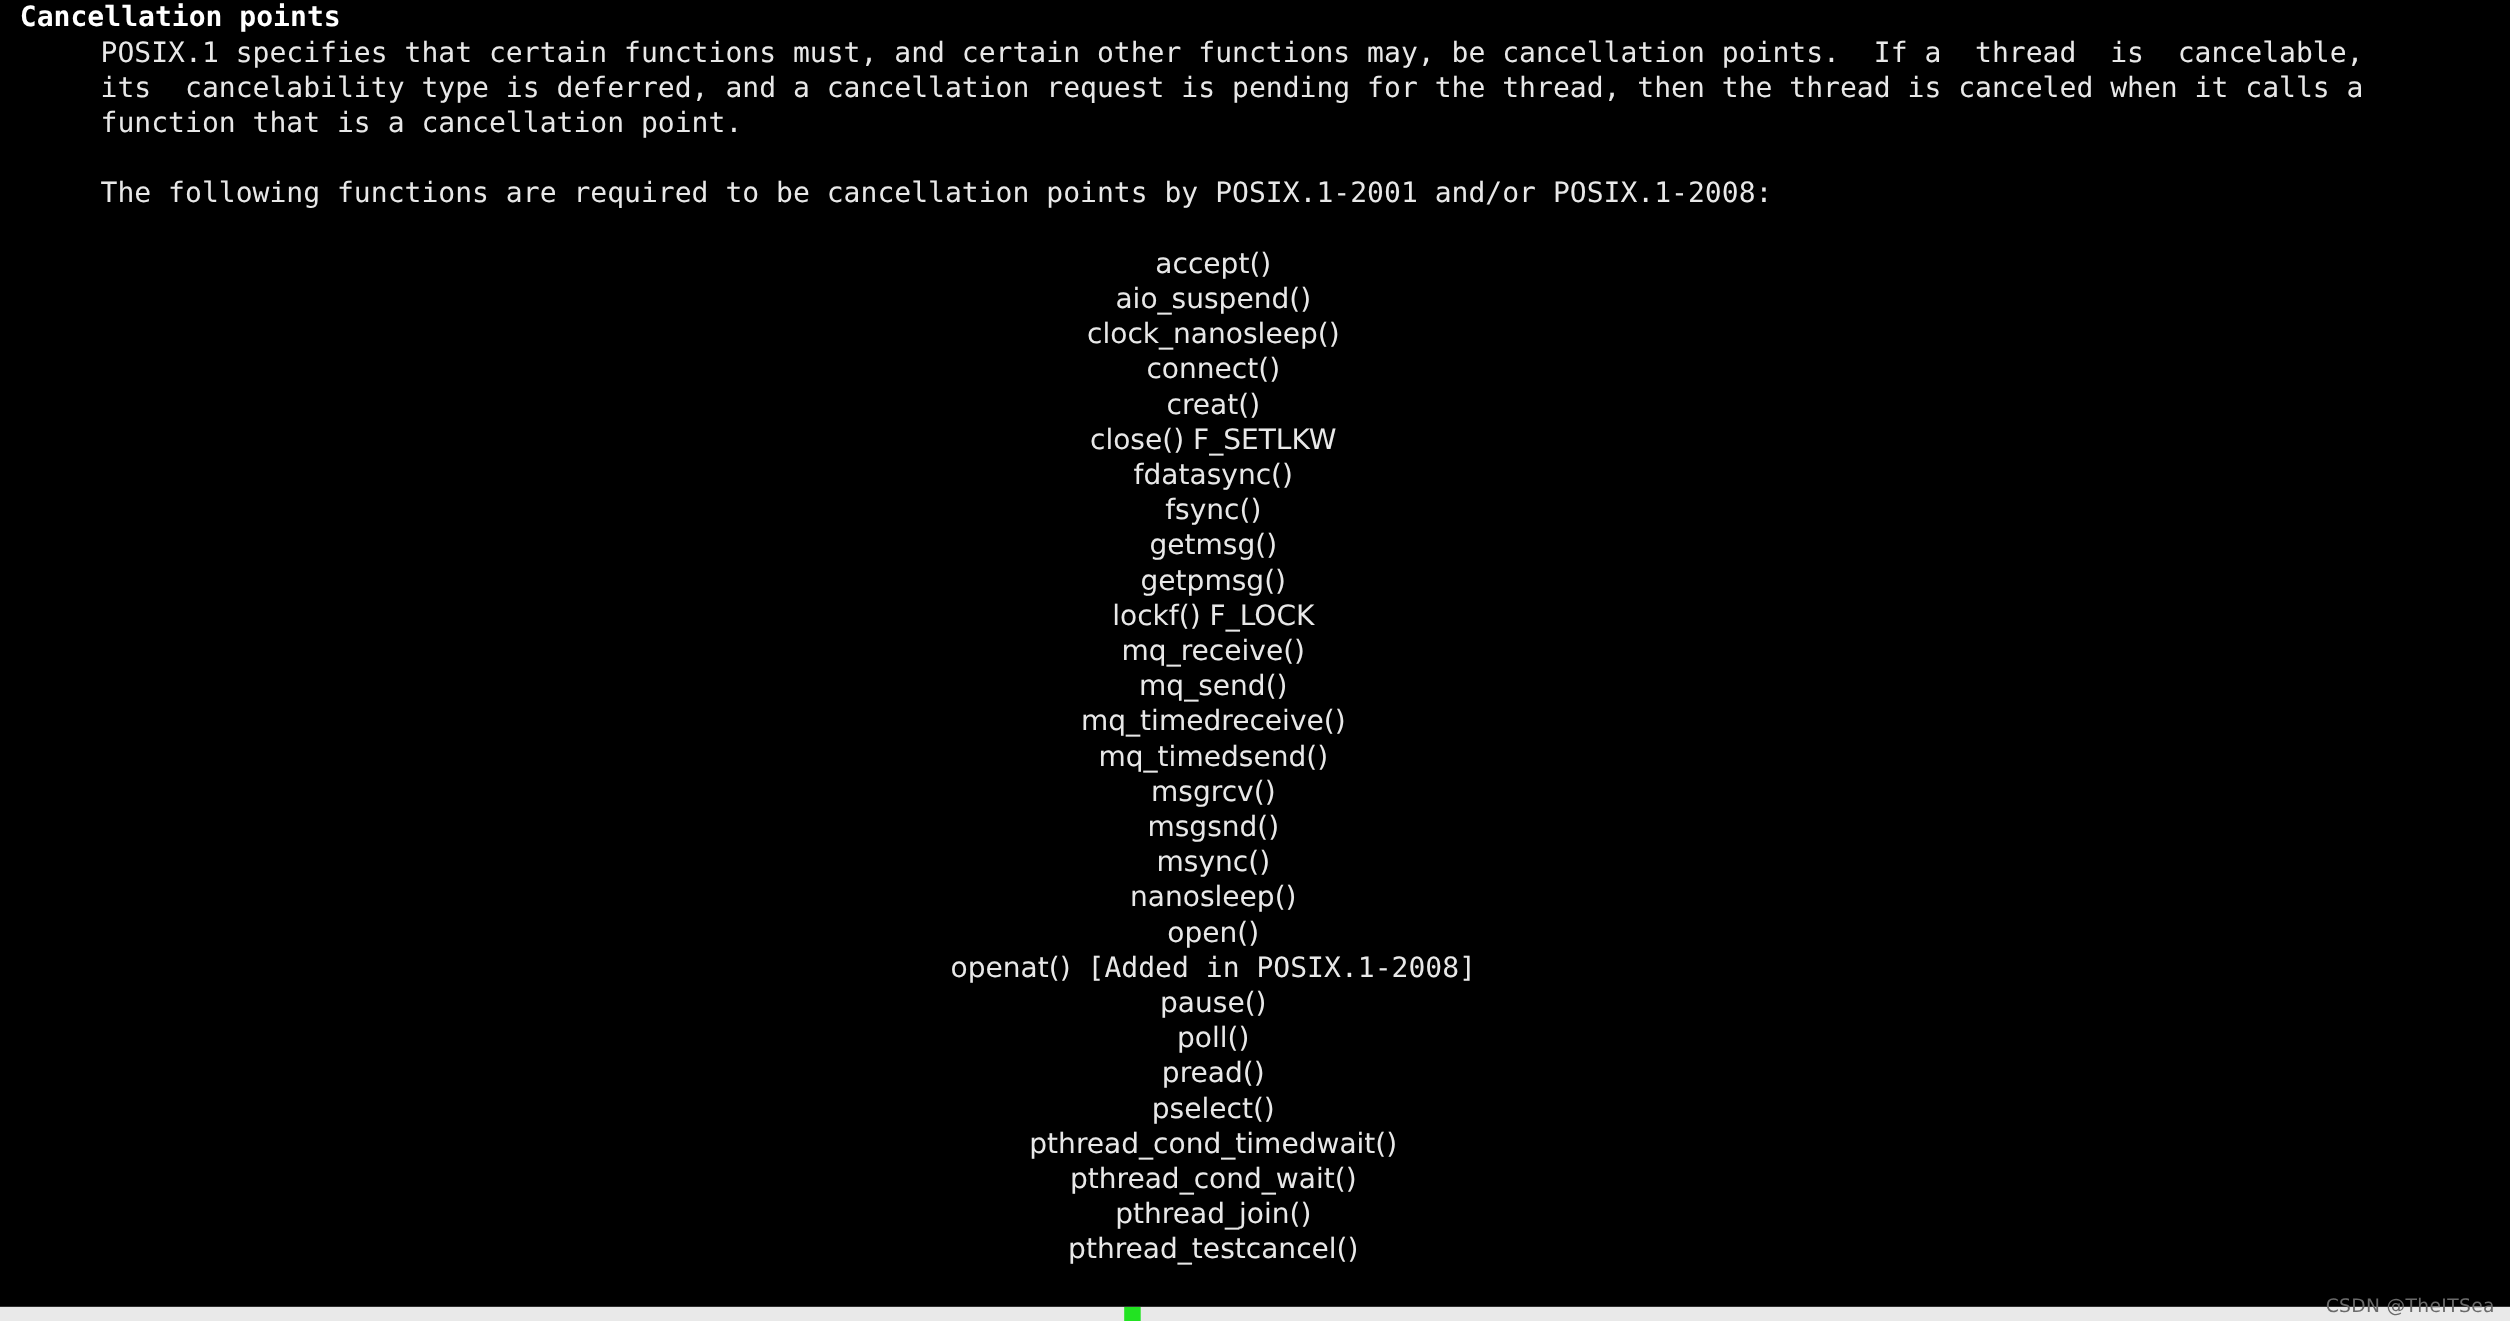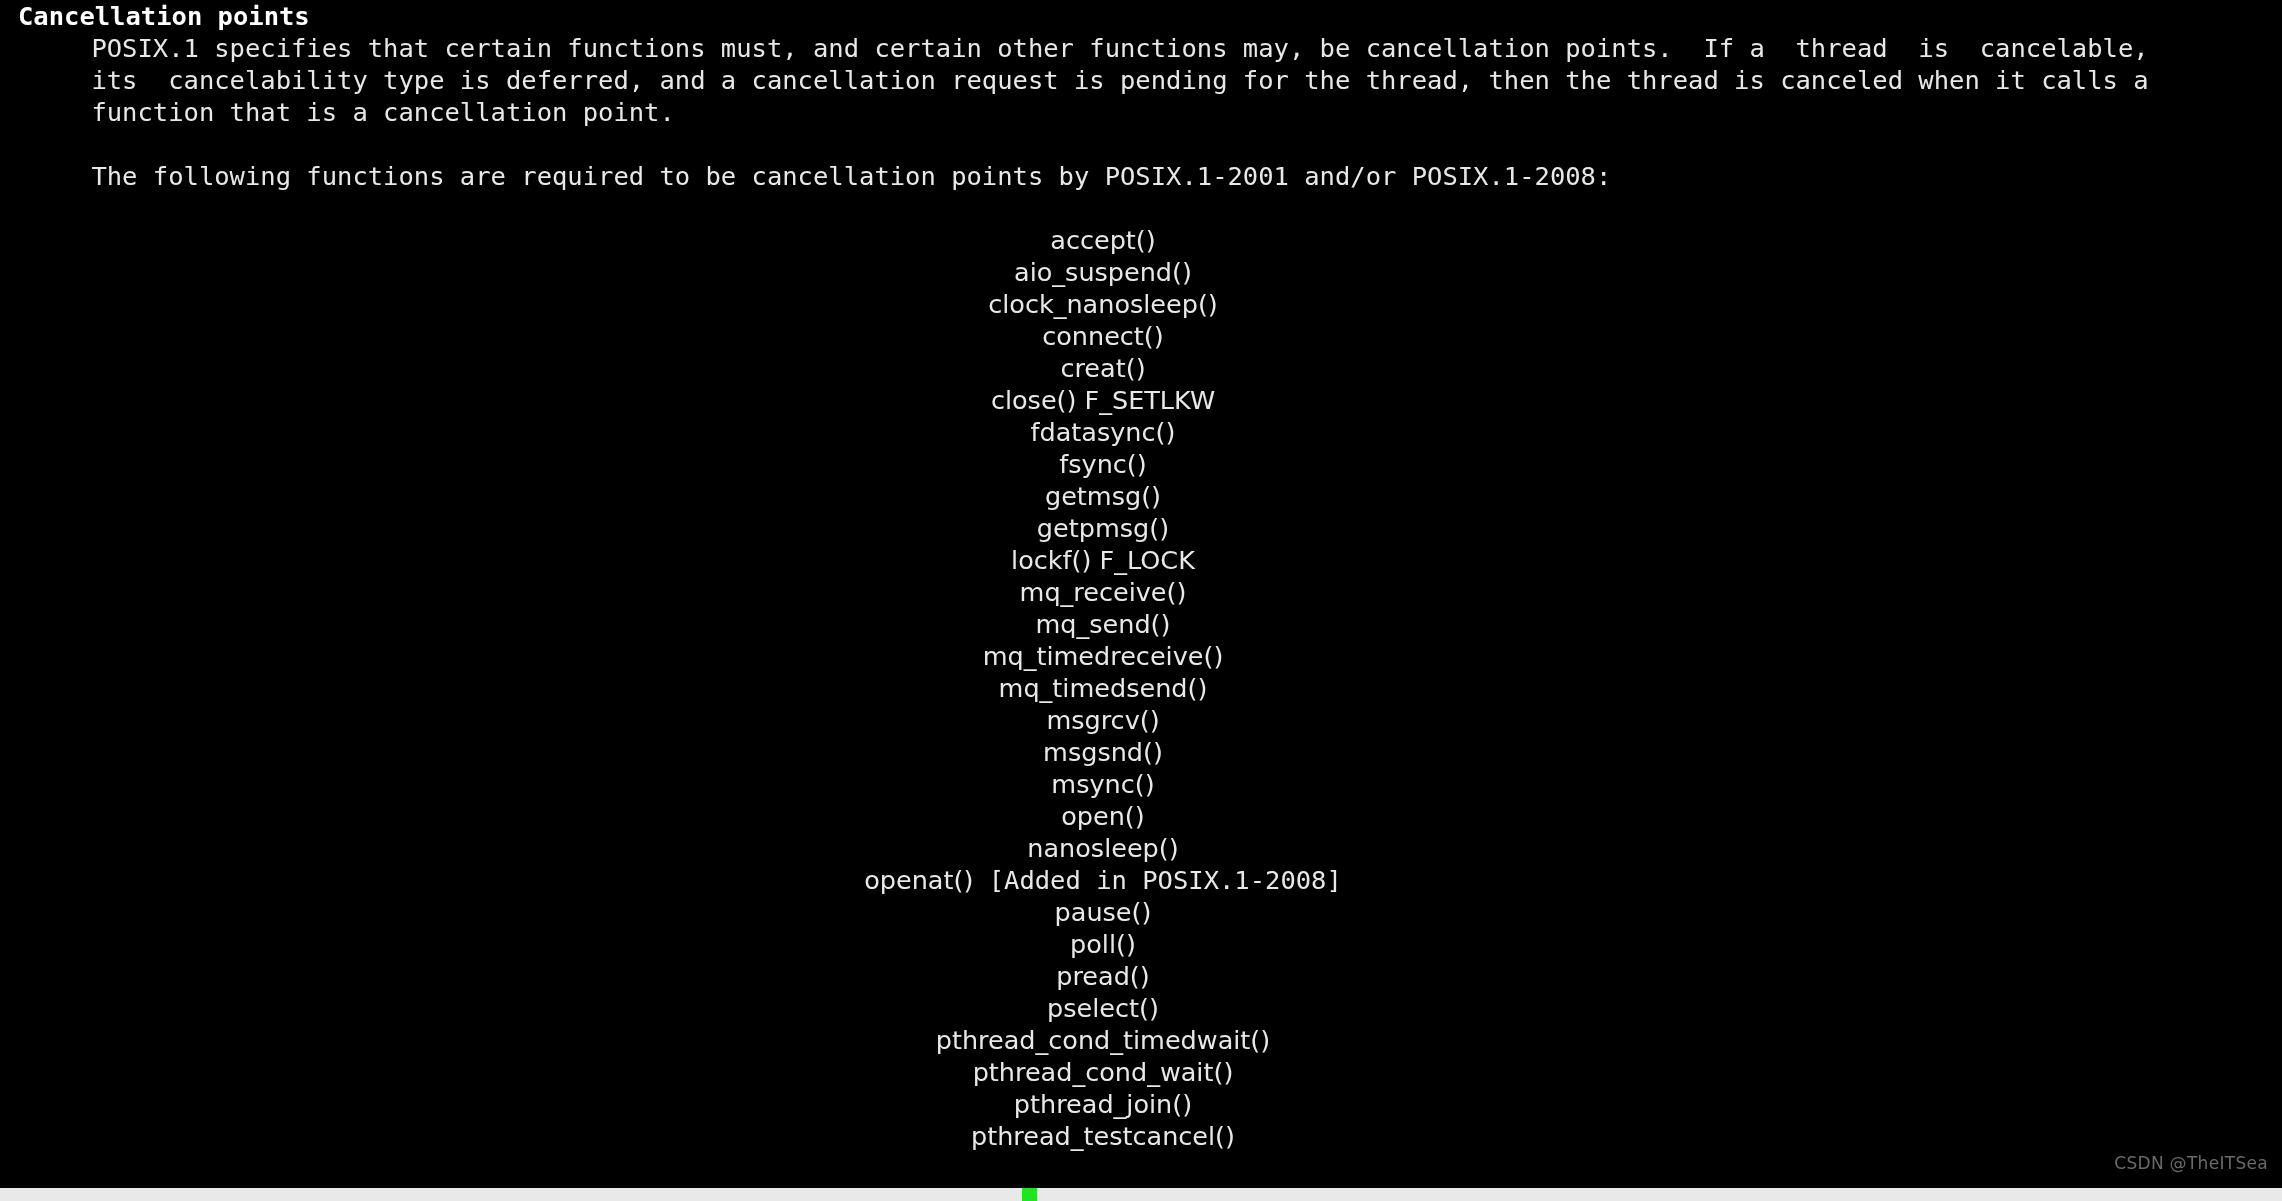--- a/index.html
+++ b/index.html
@@ -91,21 +91,21 @@
     top: 0px;
     width: 15px;
     height: 13px;
     background: #22e322;
   }
 
   
   #watermark {
     position: absolute;
     right: 14px;
-    bottom: 28px;
+    bottom: 3px;
     color: #6a6a6a;
     font-family: "DejaVu Sans", "Liberation Sans", sans-serif;
     font-size: 17px;
     letter-spacing: 0.3px;
     user-select: none;
   }
 </style>
 </head>
 <body>
 
@@ -137,22 +137,22 @@
         <div class="fn-line"><span class="flag">getmsg()</span></div>
         <div class="fn-line"><span class="flag">getpmsg()</span></div>
         <div class="fn-line"><span class="flag">lockf() F_LOCK</span></div>
         <div class="fn-line"><span class="flag">mq_receive()</span></div>
         <div class="fn-line"><span class="flag">mq_send()</span></div>
         <div class="fn-line"><span class="flag">mq_timedreceive()</span></div>
         <div class="fn-line"><span class="flag">mq_timedsend()</span></div>
         <div class="fn-line"><span class="flag">msgrcv()</span></div>
         <div class="fn-line"><span class="flag">msgsnd()</span></div>
         <div class="fn-line"><span class="flag">msync()</span></div>
+        <div class="fn-line"><span class="flag">nanosleep()</span></div>
         <div class="fn-line"><span class="flag">open()</span></div>
-        <div class="fn-line"><span class="flag">nanosleep()</span></div>
         <div class="fn-line"><span class="flag">openat()</span><span class="note"> [Added in POSIX.1-2008]</span></div>
         <div class="fn-line"><span class="flag">pause()</span></div>
         <div class="fn-line"><span class="flag">poll()</span></div>
         <div class="fn-line"><span class="flag">pread()</span></div>
         <div class="fn-line"><span class="flag">pselect()</span></div>
         <div class="fn-line"><span class="flag">pthread_cond_timedwait()</span></div>
         <div class="fn-line"><span class="flag">pthread_cond_wait()</span></div>
         <div class="fn-line"><span class="flag">pthread_join()</span></div>
         <div class="fn-line"><span class="flag">pthread_testcancel()</span></div>
       </div>

